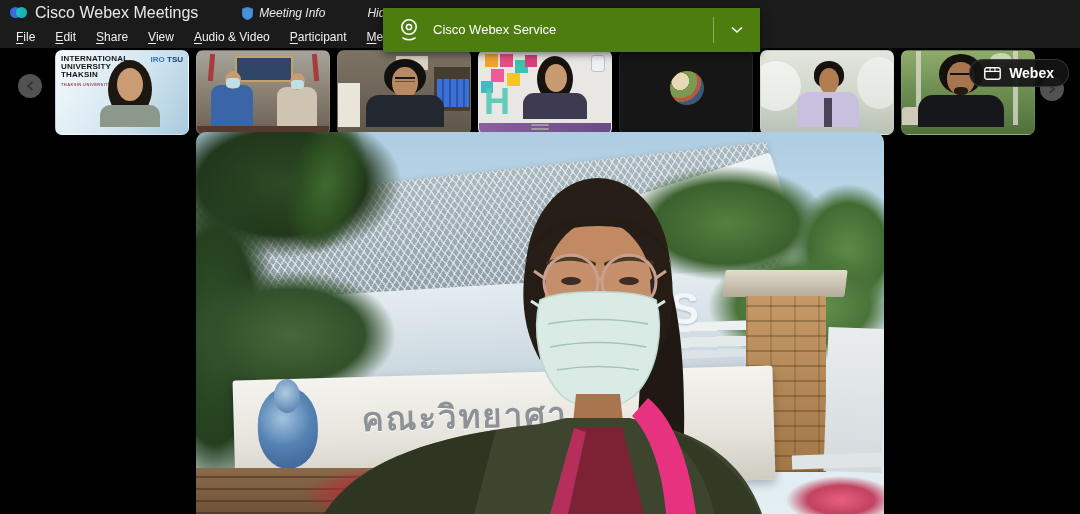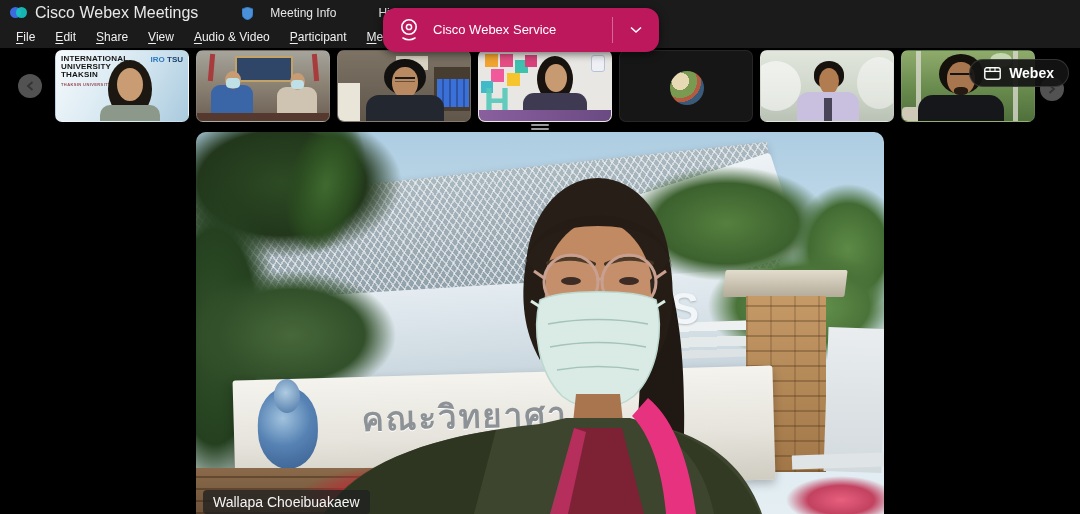--- a/index.html
+++ b/index.html
@@ -8,52 +8,52 @@
   .app { position:relative; width:1080px; height:514px; background:#000; }
 
   
   .titlebar { position:absolute; left:0; top:0; width:1080px; height:26px;
               background:#1b1b1b; display:flex; align-items:center; color:#e8e8e8; }
   .logo { width:17px; height:12px; position:relative; margin-left:10px; }
   .logo i { position:absolute; top:0; width:11px; height:11px; border-radius:50%; }
   .logo i.l1 { left:0; background:#3b6bdf; }
   .logo i.l2 { left:6px; background:#17c6c0; opacity:.9; }
   .tb-title { font-size:16px; margin-left:8px; }
-  .tb-group { display:flex; align-items:center; gap:17px; font-size:12px; }
+  .tb-group { display:flex; align-items:center; gap:6px; font-size:12px;font-style:italic; }
   .mi { margin-left:44px; } .hmb { margin-left:42px; }
   .chev-up { width:10px; height:10px; }
   .tb-right { margin-left:auto; display:flex; align-items:center; }
   .timer { font-size:12px; letter-spacing:.3px; }
   .badge { width:15px; height:15px; border-radius:50%; margin-left:9px;
            display:flex; align-items:center; justify-content:center; }
   .badge.rec { background:#ef6b78; }
   .badge.rec i { width:7px; height:7px; border-radius:50%; border:2px solid #9e2b3e; }
   .badge.net { background:#2fa35c; display:flex; gap:1px; align-items:flex-end; padding-bottom:3px; }
   .badge.net i { width:2px; background:#fff; border-radius:1px; }
   .winbtn { width:30px; height:26px; display:flex; align-items:center; justify-content:center; }
   .winbtn:first-of-type{ margin-left:14px; }
 
   
   .menubar { position:absolute; left:0; top:26px; width:1080px; height:22px;
              background:#1b1b1b; display:flex; align-items:center; padding-left:6px; }
   .menu-item { color:#f0f0f0; font-size:12px; padding:0 10px; cursor:default; }
   .menu-item u { text-decoration:underline; text-underline-offset:2px; }
 
   
-  .banner { position:absolute; left:383px; top:8px; width:276px; height:44px;
-            background:#be185d; border-radius:13px; display:flex; align-items:center;
+  .banner { position:absolute; left:383px; top:8px; width:377px; height:44px;
+            background:#4d7c0f; border-radius:0; display:flex; align-items:center;
             box-shadow:0 2px 8px rgba(0,0,0,.55); z-index:50; color:#fff; }
   .banner .cam { margin:0 12px 0 14px; flex:0 0 auto; }
   .banner .txt { line-height:16px; font-size:13px; flex:1; }
   .banner .sep { width:1px; height:26px; background:rgba(255,255,255,.35); }
   .banner .dd { width:46px; height:44px; display:flex; align-items:center; justify-content:center; }
 
   
   .film { position:absolute; left:55px; top:50px; display:flex; gap:7px; }
-  .thumb { width:134px; height:72px; border-radius:7px; overflow:hidden; position:relative;
+  .thumb { width:134px; height:85px; border-radius:7px; overflow:hidden; position:relative;
            background:#111; border:1px solid rgba(255,255,255,.07); flex:0 0 auto; }
   .thumb .abs { position:absolute; }
   .nav { position:absolute; width:24px; height:24px; border-radius:50%;
          background:rgba(150,150,150,.55); display:flex; align-items:center; justify-content:center; }
   .nav.left { left:18px; top:74px; z-index:20; }
   .nav.right { left:1040px; top:77px; z-index:20; }
   .handle { position:absolute; left:531px; top:124px; z-index:20; }
   .handle i { display:block; width:18px; height:2px; background:#9a9a9a; margin-bottom:2px; border-radius:1px; }
 
   .layout-pill { position:absolute; right:11px; top:59px; height:28px; border-radius:14px;
@@ -343,16 +343,15 @@
       <path d="M128 382 C158 330 240 302 344 292 L370 286 L434 286 L470 296 C522 310 552 342 566 382 Z" fill="#3d452e"></path>
       <path d="M128 382 C158 334 228 308 300 298 L278 382 Z" fill="#2a311e" opacity="0.75"></path>
       <path d="M470 297 C516 312 548 344 564 382 L518 382 C510 340 490 312 460 300 Z" fill="#2d341f" opacity="0.65"></path>
 
       <path d="M378 296 L426 296 L448 382 L358 382 Z" fill="#7c2234"></path>
       <path d="M378 296 L390 300 L372 382 L354 382 Z" fill="#c03064" opacity="0.85"></path>
 
       <path d="M452 266 C474 284 492 320 500 382 L470 382 C466 330 450 298 436 284 Z" fill="#e7337f"></path>
     </svg>
 
-    <div class="nametag">Wallapa Choeibuakaew</div>
   </div>
 
 </div>
 
 </body></html>

